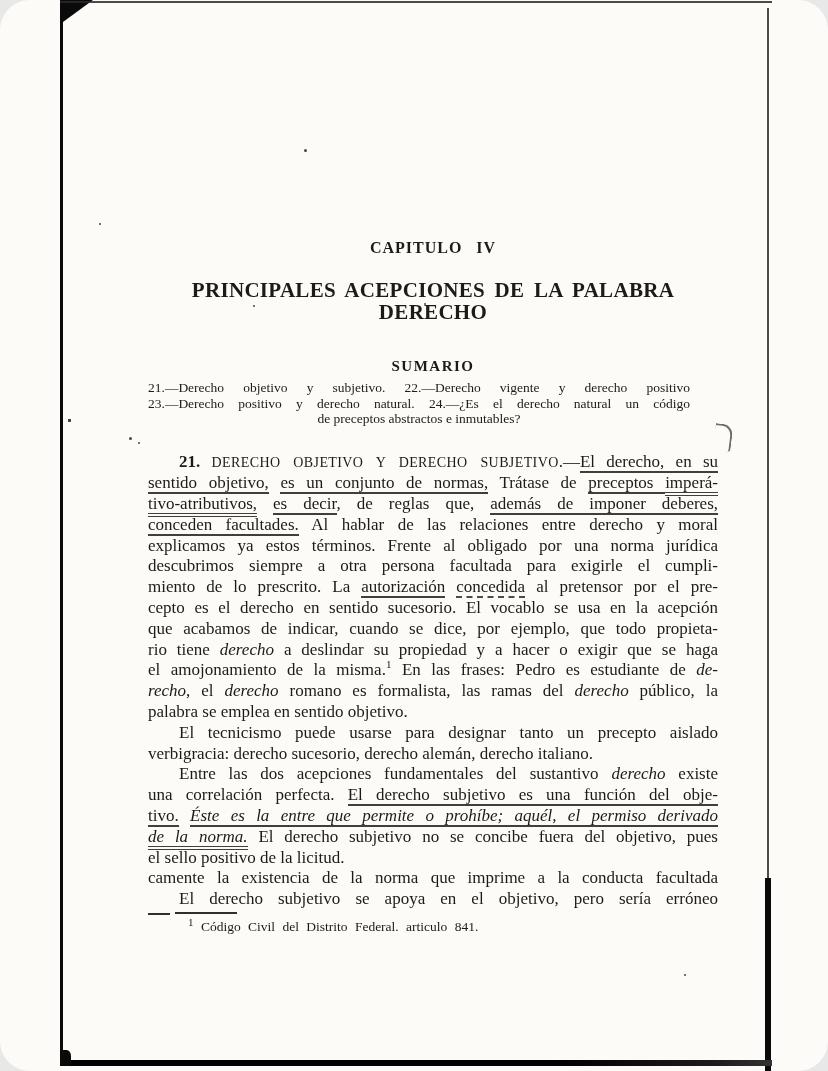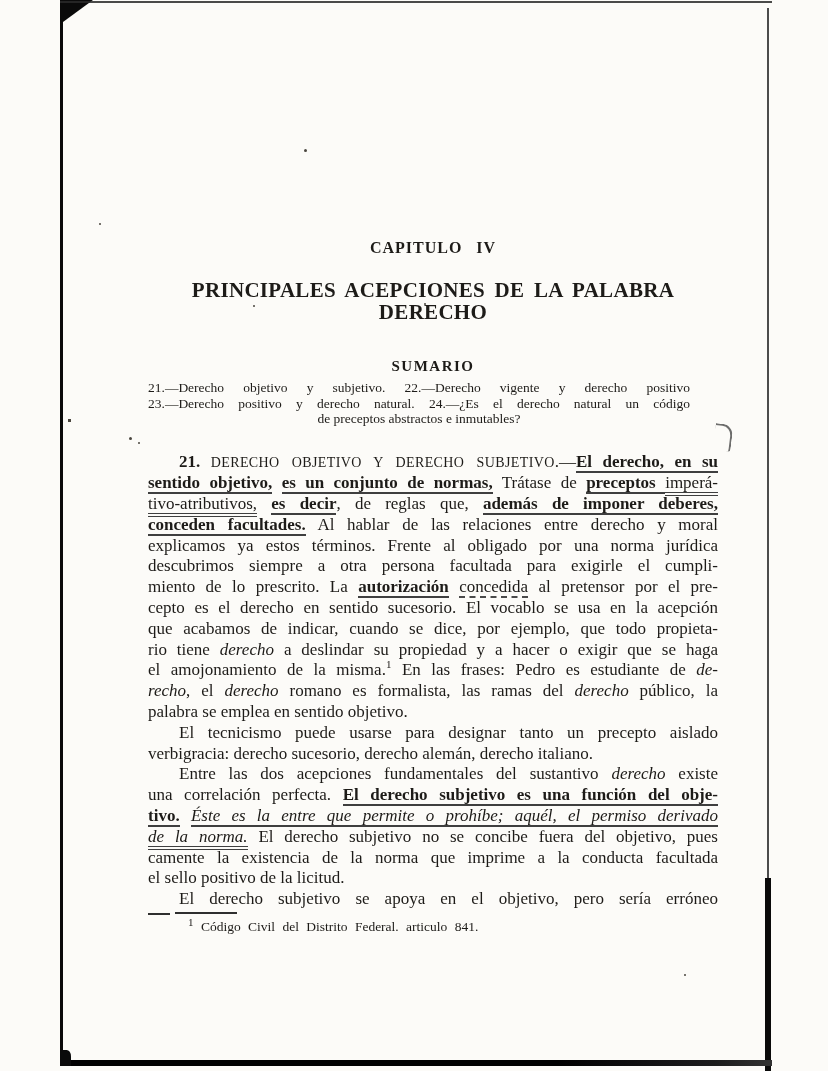--- a/index.html
+++ b/index.html
@@ -3,20 +3,21 @@
 <meta charset="utf-8">
 <style>
   html,body{margin:0;padding:0;background:#e8e8e8;}
   .page{
     position:relative;
     width:828px;height:1071px;
     background:#fcfbf8;
     overflow:hidden;
     font-family:"Liberation Serif","DejaVu Serif",serif;
     color:#1d1b18;
+    border-radius:30px;
   }
   
   .edge{position:absolute;background:#0a0a0a;}
   .edge-left{left:60px;top:0;width:3px;height:1064px;}
   .edge-corner{left:63px;top:0;width:0;height:0;background:none;
     border-top:22px solid #0a0a0a;border-right:30px solid transparent;}
   .edge-top{left:60px;top:1px;width:712px;height:2px;background:#2a2a2a;opacity:.85;}
   .edge-right-thin{left:767px;top:8px;width:2px;height:872px;background:#4c4c4c;}
   .edge-right-thick{left:765px;top:878px;width:6px;height:193px;}
   .edge-bottom{left:60px;top:1060px;width:712px;height:6px;
@@ -39,21 +40,21 @@
   .sumario .sln{text-align:justify;text-align-last:justify;}
   .sumario .sln.center{text-align:center;text-align-last:center;}
   .bodytext{margin:25px 0 0;font-size:17px;line-height:20.8px;}
   .ln{text-align:justify;text-align-last:justify;white-space:normal;}
   .ln.last{text-align-last:left;}
   .ln.first{text-indent:31px;}
   
   .sg-b{font-weight:bold;}
   .sg-sc{font-size:14px;letter-spacing:.4px;word-spacing:2px;}
   .sg-i{font-style:italic;}
-  .sg-u{border-bottom:2px solid #3f3f3f;font-weight:bold;}
+  .sg-u{border-bottom:2px solid #3f3f3f;}
   .sg-u2{border-bottom:4px double #3f3f3f;}
   .sg-udash{border-bottom:2px dashed #4a4a4a;margin-top:40px;}
   .sg-iu{font-style:italic;border-bottom:2px solid #3f3f3f;}
   .sg-iu2{font-style:italic;border-bottom:4px double #3f3f3f;}
   .sg-sup{font-size:11px;vertical-align:super;line-height:0;}
   
   .fn-rule{margin-top:1px;height:4px;position:relative;}
   .fn-rule .seg1{position:absolute;left:0;top:2px;width:22px;height:2px;background:#2f2f2f;}
   .fn-rule .seg2{position:absolute;left:27px;top:1px;width:62px;height:2px;background:#2f2f2f;}
   .footnote{margin-top:4px;font-size:13.5px;line-height:15px;
@@ -112,22 +113,22 @@
         </div>
         <div class="para">
           <div class="ln first"><span>El tecnicismo puede usarse para designar tanto un precepto aislado</span></div>
           <div class="ln last"><span>verbigracia: derecho sucesorio, derecho alemán, derecho italiano.</span></div>
         </div>
         <div class="para">
           <div class="ln first"><span>Entre las dos acepciones fundamentales del sustantivo </span><span class="sg-i">derecho</span><span> existe</span></div>
           <div class="ln"><span>una correlación perfecta. </span><span class="sg-u">El derecho subjetivo es una función del obje-</span></div>
           <div class="ln"><span class="sg-u">tivo.</span><span> </span><span class="sg-iu">Éste es la entre que permite o prohíbe; aquél, el permiso derivado</span></div>
           <div class="ln"><span class="sg-iu2">de la norma.</span><span> El derecho subjetivo no se concibe fuera del objetivo, pues</span></div>
+          <div class="ln last"><span>el sello positivo de la licitud.</span></div>
           <div class="ln"><span>camente la existencia de la norma que imprime a la conducta facultada</span></div>
-          <div class="ln last"><span>el sello positivo de la licitud.</span></div>
         </div>
         <div class="para">
           <div class="ln first"><span>El derecho subjetivo se apoya en el objetivo, pero sería erróneo</span></div>
         </div>
       </div>
 
     <div class="fn-rule">
       <div class="seg1"></div>
       <div class="seg2"></div>
     </div>

